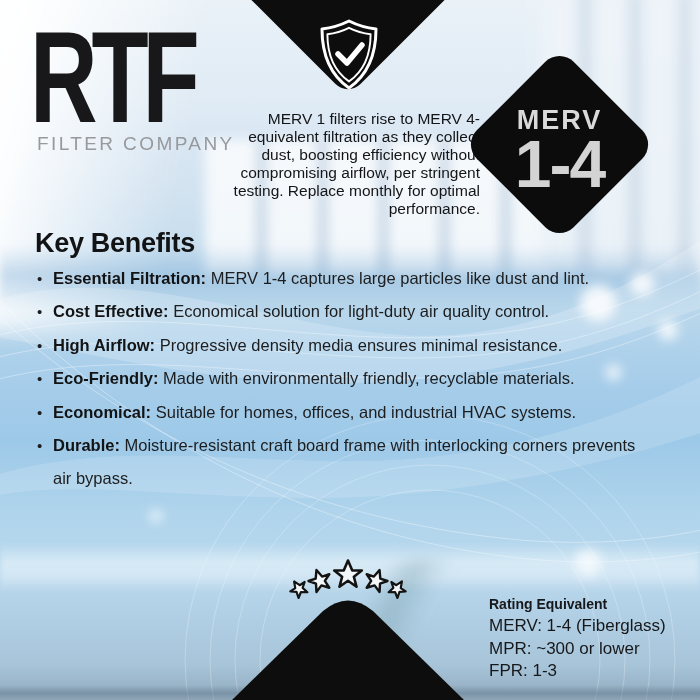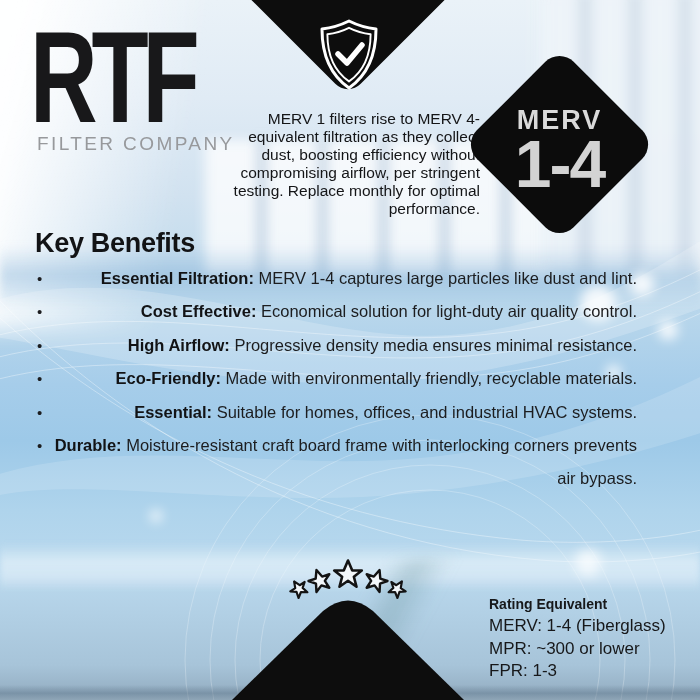--- a/index.html
+++ b/index.html
@@ -44,21 +44,21 @@
   .merv{left:491px;top:76px;width:137px;height:137px;background:#0c0c0c;
     transform:rotate(45deg);border-radius:20px;}
   .merv-inner{position:absolute;left:0;top:0;width:137px;height:137px;transform:rotate(-45deg);
     display:flex;flex-direction:column;align-items:center;justify-content:center;padding-top:12px;box-sizing:border-box;}
   .merv-label{font-size:27px;font-weight:bold;letter-spacing:2px;color:#dadada;line-height:1;}
   .merv-range{font-size:66px;font-weight:bold;letter-spacing:-2px;color:#d3d3d3;line-height:.92;}
 
   
   .kb-heading{left:35px;top:228px;font-size:27px;font-weight:bold;letter-spacing:-.3px;color:#121315;text-align:center;}
   .benefits{left:37px;top:262px;width:600px;list-style:none;margin:0;padding:0;
-    font-size:16.5px;line-height:33.4px;color:#1c1d1f;text-align:right;}
+    font-size:16.5px;line-height:33.4px;color:#1c1d1f;}
   .benefits li{position:relative;padding-left:16px;}
   .benefits li::before{content:"•";position:absolute;left:0;top:0;font-size:15px;color:#1c1d1f;}
   .b-label{font-weight:bold;color:#121315;}
 
   
   .stars{left:270px;top:556px;}
   .tri{left:0;top:585px;}
   .rating{left:489px;top:593px;color:#17181a;font-size:17px;line-height:22.4px;}
   .rating-heading{font-weight:bold;font-size:14px;}
 </style>
@@ -131,21 +131,21 @@
     </li>
     <li>
       <span class="b-label">High Airflow:</span>
       <span class="b-text">Progressive density media ensures minimal resistance.</span>
     </li>
     <li>
       <span class="b-label">Eco-Friendly:</span>
       <span class="b-text">Made with environmentally friendly, recyclable materials.</span>
     </li>
     <li>
-      <span class="b-label">Essential:</span>
+      <span class="b-label">Economical:</span>
       <span class="b-text">Suitable for homes, offices, and industrial HVAC systems.</span>
     </li>
     <li>
       <span class="b-label">Durable:</span>
       <span class="b-text">Moisture-resistant craft board frame with interlocking corners prevents air bypass.</span>
     </li>
   </ul>
 
   <svg class="layer stars" width="156" height="48" viewBox="0 0 156 48">
     <g fill="#f3f7fa" stroke="#131313" stroke-linejoin="round">

